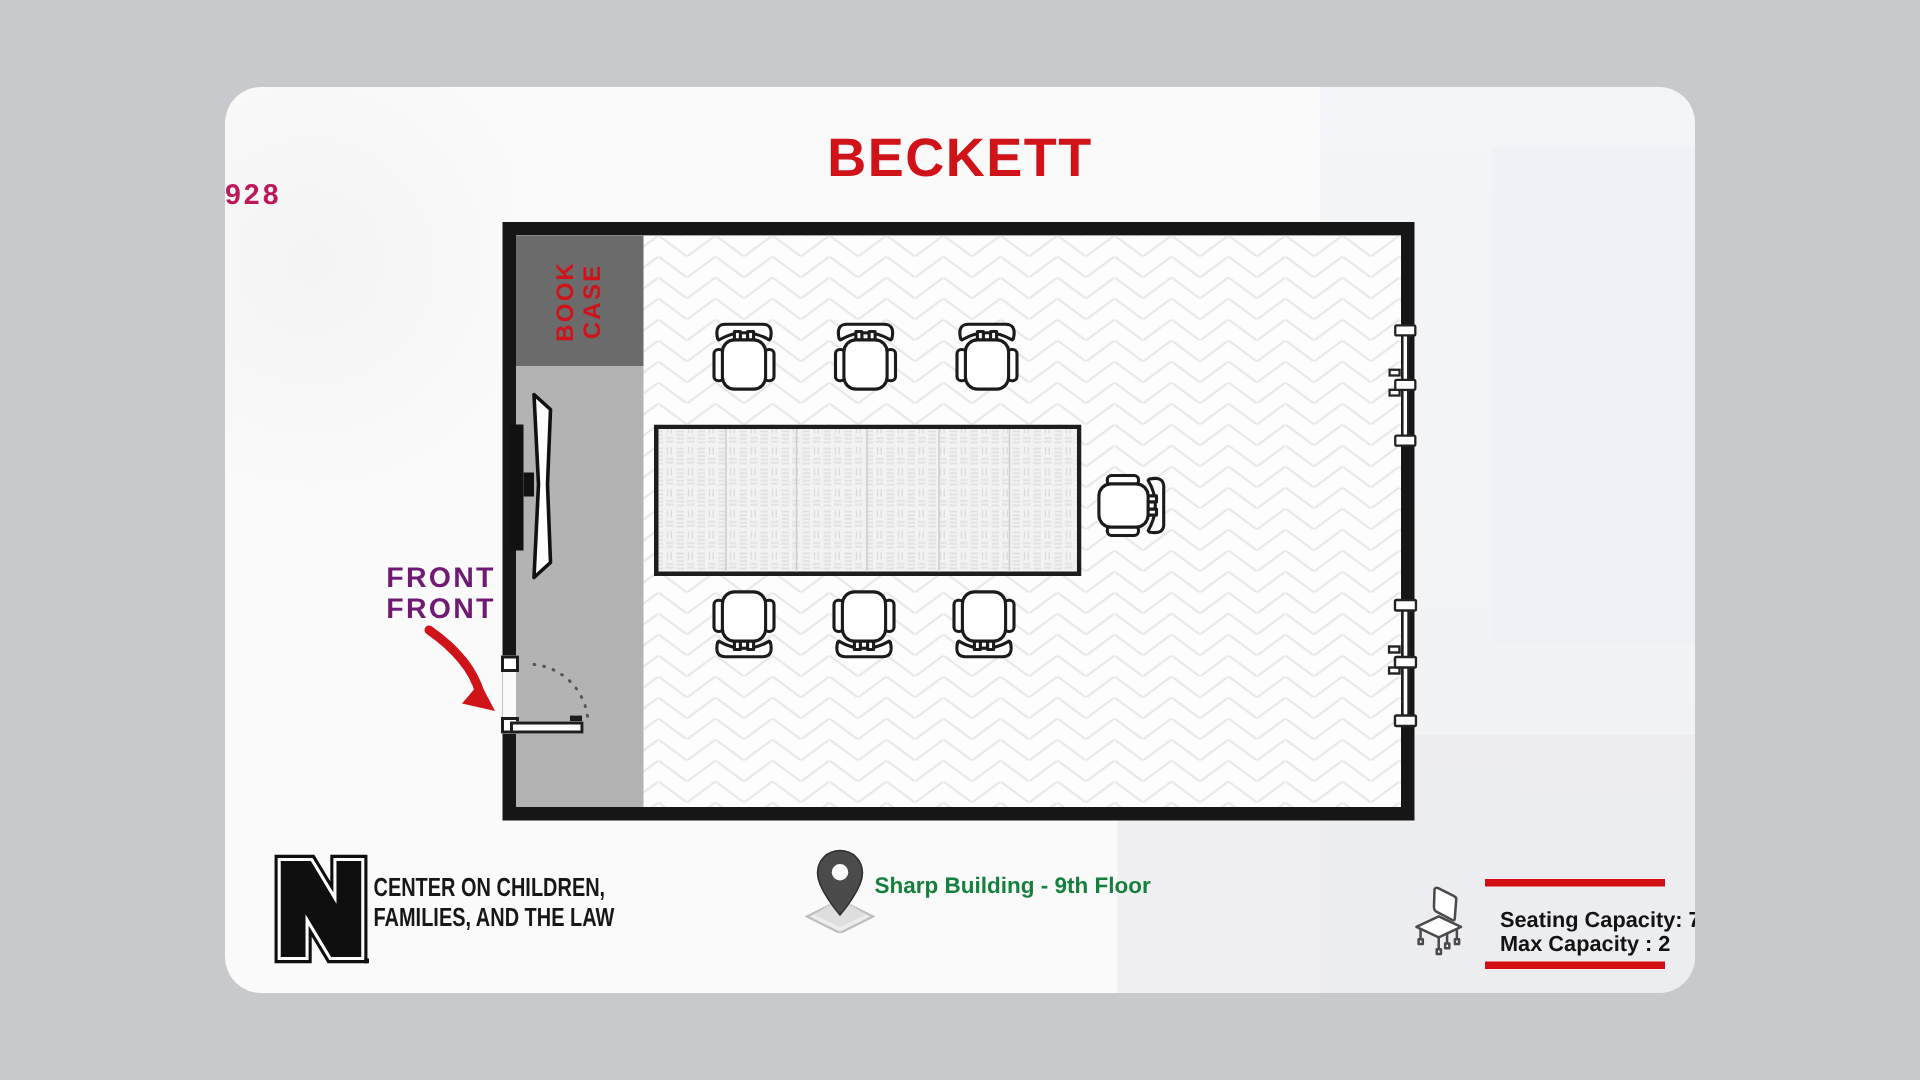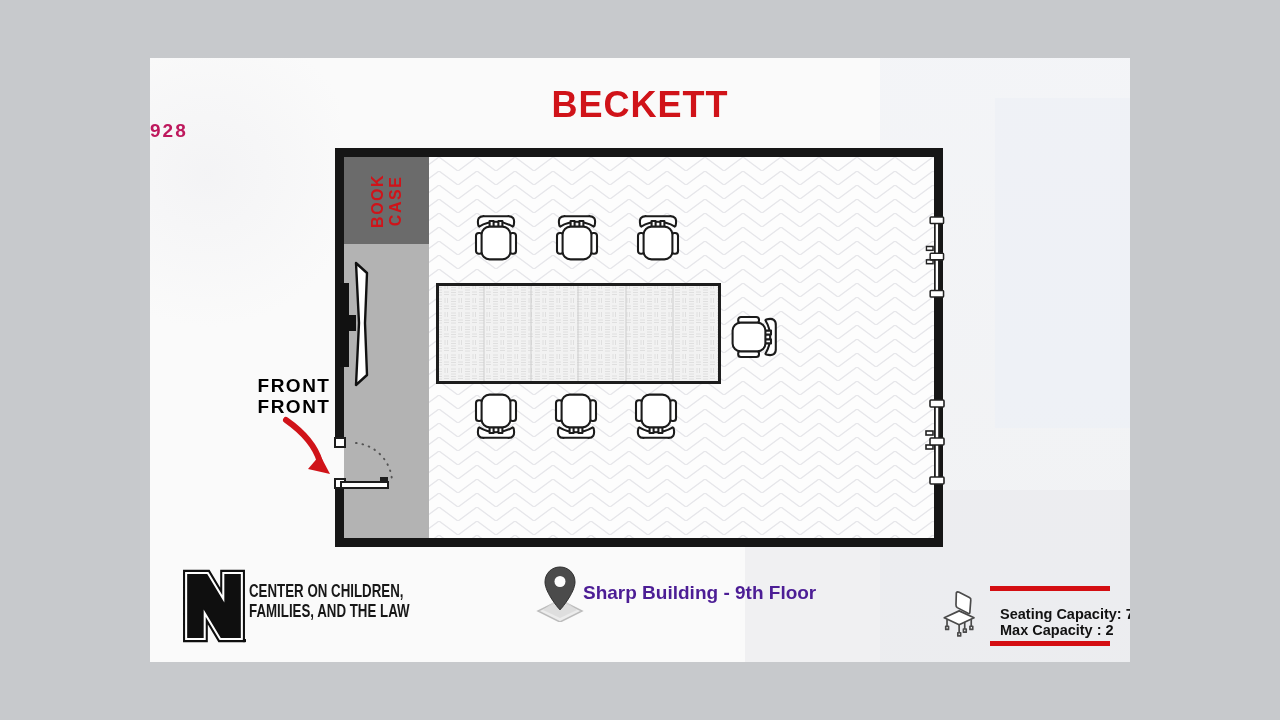--- a/index.html
+++ b/index.html
@@ -1,20 +1,20 @@
 <!DOCTYPE html>
 <html><head>
 <meta charset="utf-8">
 <style>
   * { margin:0; padding:0; box-sizing:border-box; }
   html,body { width:1280px; height:720px; background:#c7c9cc; overflow:hidden;
               font-family:"Liberation Sans", sans-serif; }
   .stage { position:relative; width:1280px; height:720px; background:#c7c9cc; }
   .canvas { position:absolute; left:150px; top:58px; width:980px; height:604px;
-            background:#fafafa; overflow:hidden; }
+            background:#fafafa; overflow:hidden;border-radius:24px; }
   .patch { position:absolute; pointer-events:none; }
 
   
   .room-name { position:absolute; left:0; top:26px; width:980px; text-align:center;
                font-size:36px; font-weight:900; letter-spacing:1px; color:#d01319; }
   .room-number { position:absolute; left:0; top:62px; width:980px; text-align:left;
                  font-size:19px; font-weight:800; letter-spacing:2px; color:#be185d; }
 
   
   .room { position:absolute; left:185px; top:90px; width:608px; height:399px;
@@ -37,32 +37,32 @@
   .door-gap   { position:absolute; left:-9px; top:281px; width:9px; height:51px; background:#fafafa; }
   .door-jamb  { position:absolute; width:12px; height:11px; background:#fff; border:2px solid #1d1d1d; }
   .door-leaf  { position:absolute; left:-4px; top:324px; width:49px; height:8px; background:#fff;
                 border:2px solid #1d1d1d; }
   .door-knob  { position:absolute; left:36px; top:320px; width:8px; height:4px; background:#fff;
                 border:2px solid #1d1d1d; }
   .door-arc   { position:absolute; left:2px; top:284px; }
 
   
   .front-door-label { position:absolute; left:96px; top:318px; width:96px; text-align:center;
-                      color:#000000; font-weight:900; font-size:19px; letter-spacing:1.5px;
+                      color:#701a75; font-weight:900; font-size:19px; letter-spacing:1.5px;
                       line-height:1.1; }
   .front-door-arrow { position:absolute; left:128px; top:358px; }
 
   
   .n-logo { position:absolute; left:32px; top:510px; }
   .org-name { position:absolute; left:99px; top:524px; color:#171717; font-weight:700;
               font-size:17.5px; line-height:1.12; letter-spacing:0;
               transform:scaleX(0.76); transform-origin:left center; white-space:nowrap; }
   .pin { position:absolute; left:384px; top:508px; }
-  .location-text { position:absolute; left:433px; top:524px; color:#4c1d95; font-weight:800;
-                   font-size:19px; }
+  .location-text { position:absolute; left:433px; top:524px; color:#15803d; font-weight:800;
+                   font-size:15px; }
   .capacity { position:absolute; left:790px; top:528px; display:flex; align-items:center; }
   .capacity-icon { margin-right:8px; }
   .capacity-box { width:120px; }
   .cap-bar { width:120px; height:5px; background:#d40e12; }
   .cap-text { padding:3px 0 3px 10px; font-size:14.5px; font-weight:800; color:#121212;
               line-height:1.12; white-space:nowrap;margin-top:12px; }
 </style>
 </head>
 <body>
 

